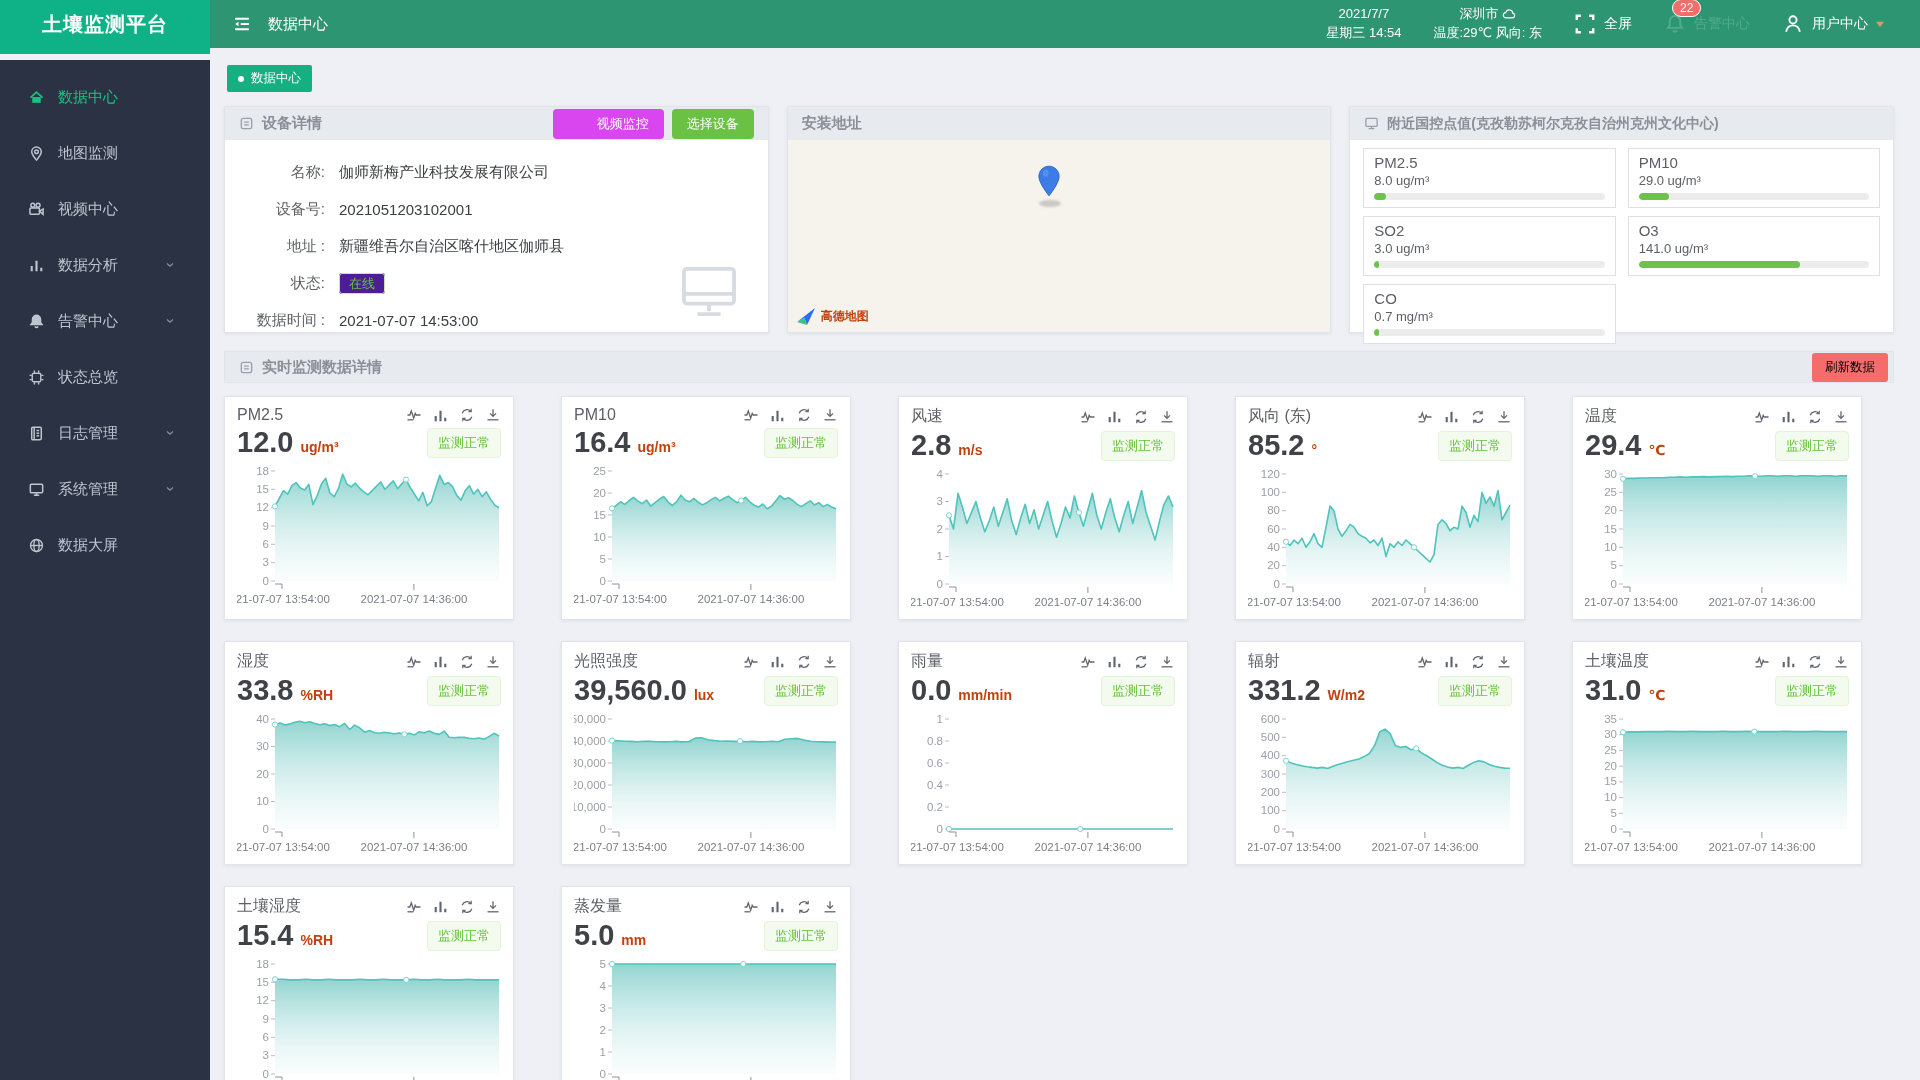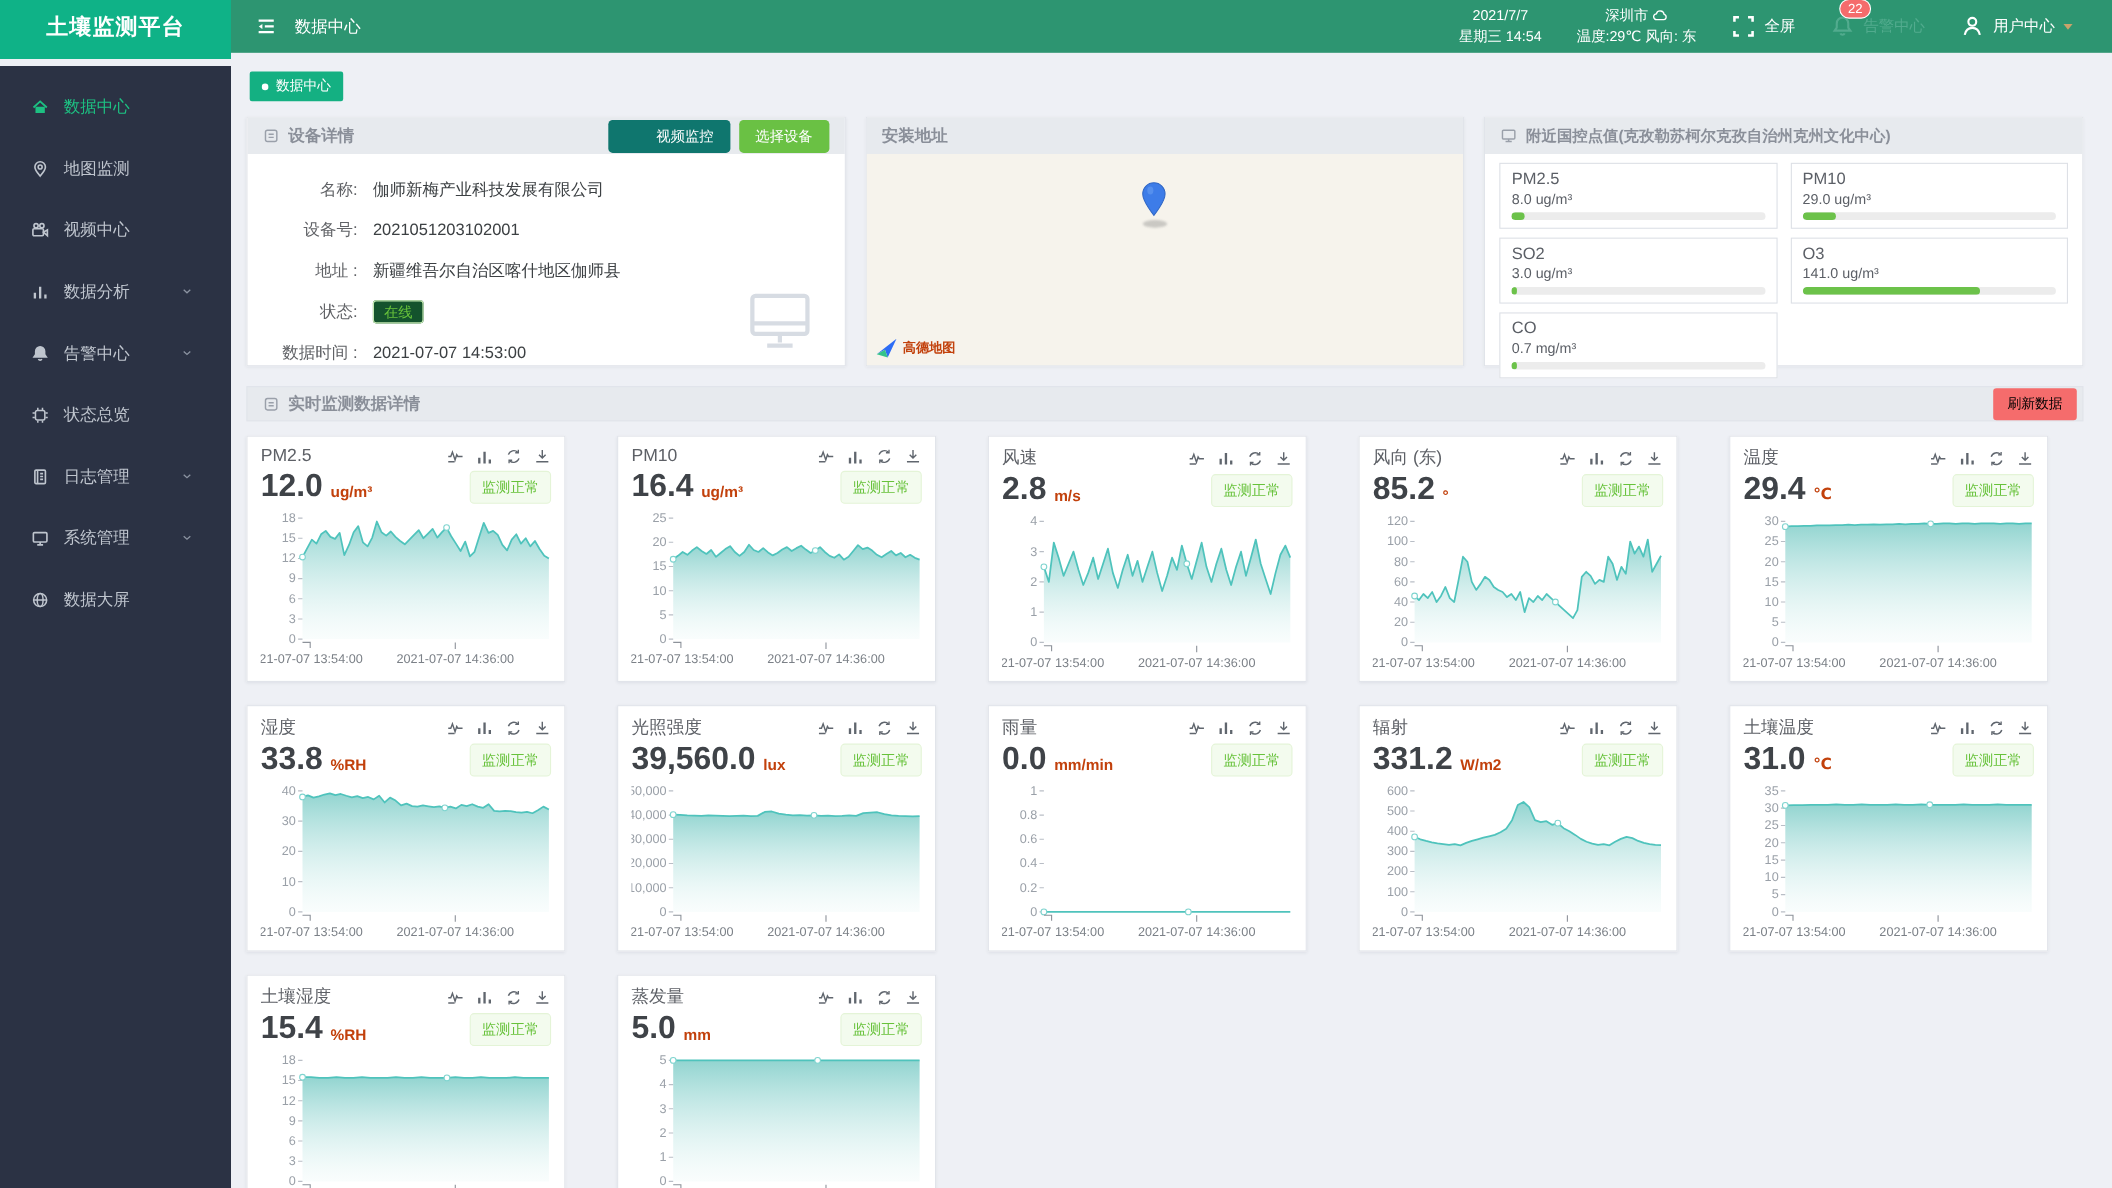--- a/index.html
+++ b/index.html
@@ -40,29 +40,29 @@
 
   .top-row { display:flex; gap:18px; margin-top:14px; }
   .card { background:#fff; border:1px solid #e1e4ea; box-shadow:0 1px 3px rgba(30,40,60,.08); }
   .top-card { flex:1 1 0; height:227px; position:relative; }
   .card-head { height:33px; background:#e7eaee; display:flex; align-items:center; gap:8px;
     padding:0 14px; color:#8a8f99; font-weight:bold; font-size:15px; }
   .card-head .icn { color:#9aa0aa; }
   .head-btns { margin-left:auto; display:flex; gap:8px; }
   .btn { border:none; color:#fff; font-size:13px; border-radius:4px; padding:6px 15px; cursor:pointer;
     font-family:inherit; }
-  .btn-red { background:#0f766e;padding-left:44px; }
+  .btn-red { background:#d946ef;padding-left:44px; }
   .btn-green { background:#6ac144; }
 
   
   .dev-rows { padding:14px 0 0 14px; }
   .dev-row { display:flex; align-items:center; height:37px; font-size:15px; }
   .dev-row .lab { width:86px; text-align:right; color:#606266; }
   .dev-row .val { margin-left:14px; color:#3c4043; }
-  .pill { background:#14532d; color:#67c23a; border:1px solid #c2e7b0; font-size:13px;
+  .pill { background:#4c1d95; color:#67c23a; border:1px solid #c2e7b0; font-size:13px;
     border-radius:3px; padding:2px 9px; }
   .dev-monitor { position:absolute; right:30px; bottom:14px; color:#d7dce3; }
 
   
   .map-body { position:absolute; inset:33px 0 0 0; background:#f6f3ec; cursor:grab; }
   .map-pin { position:absolute; left:46%; top:13%; }
   .pin-shadow { position:absolute; left:46.4%; top:31%; width:22px; height:7px; border-radius:50%;
     background:rgba(120,120,120,.35); filter:blur(1px); }
   .amap-logo { position:absolute; left:8px; bottom:6px; display:flex; align-items:center; gap:5px;
     color:#c2410c; font-size:12px; font-weight:bold; }

